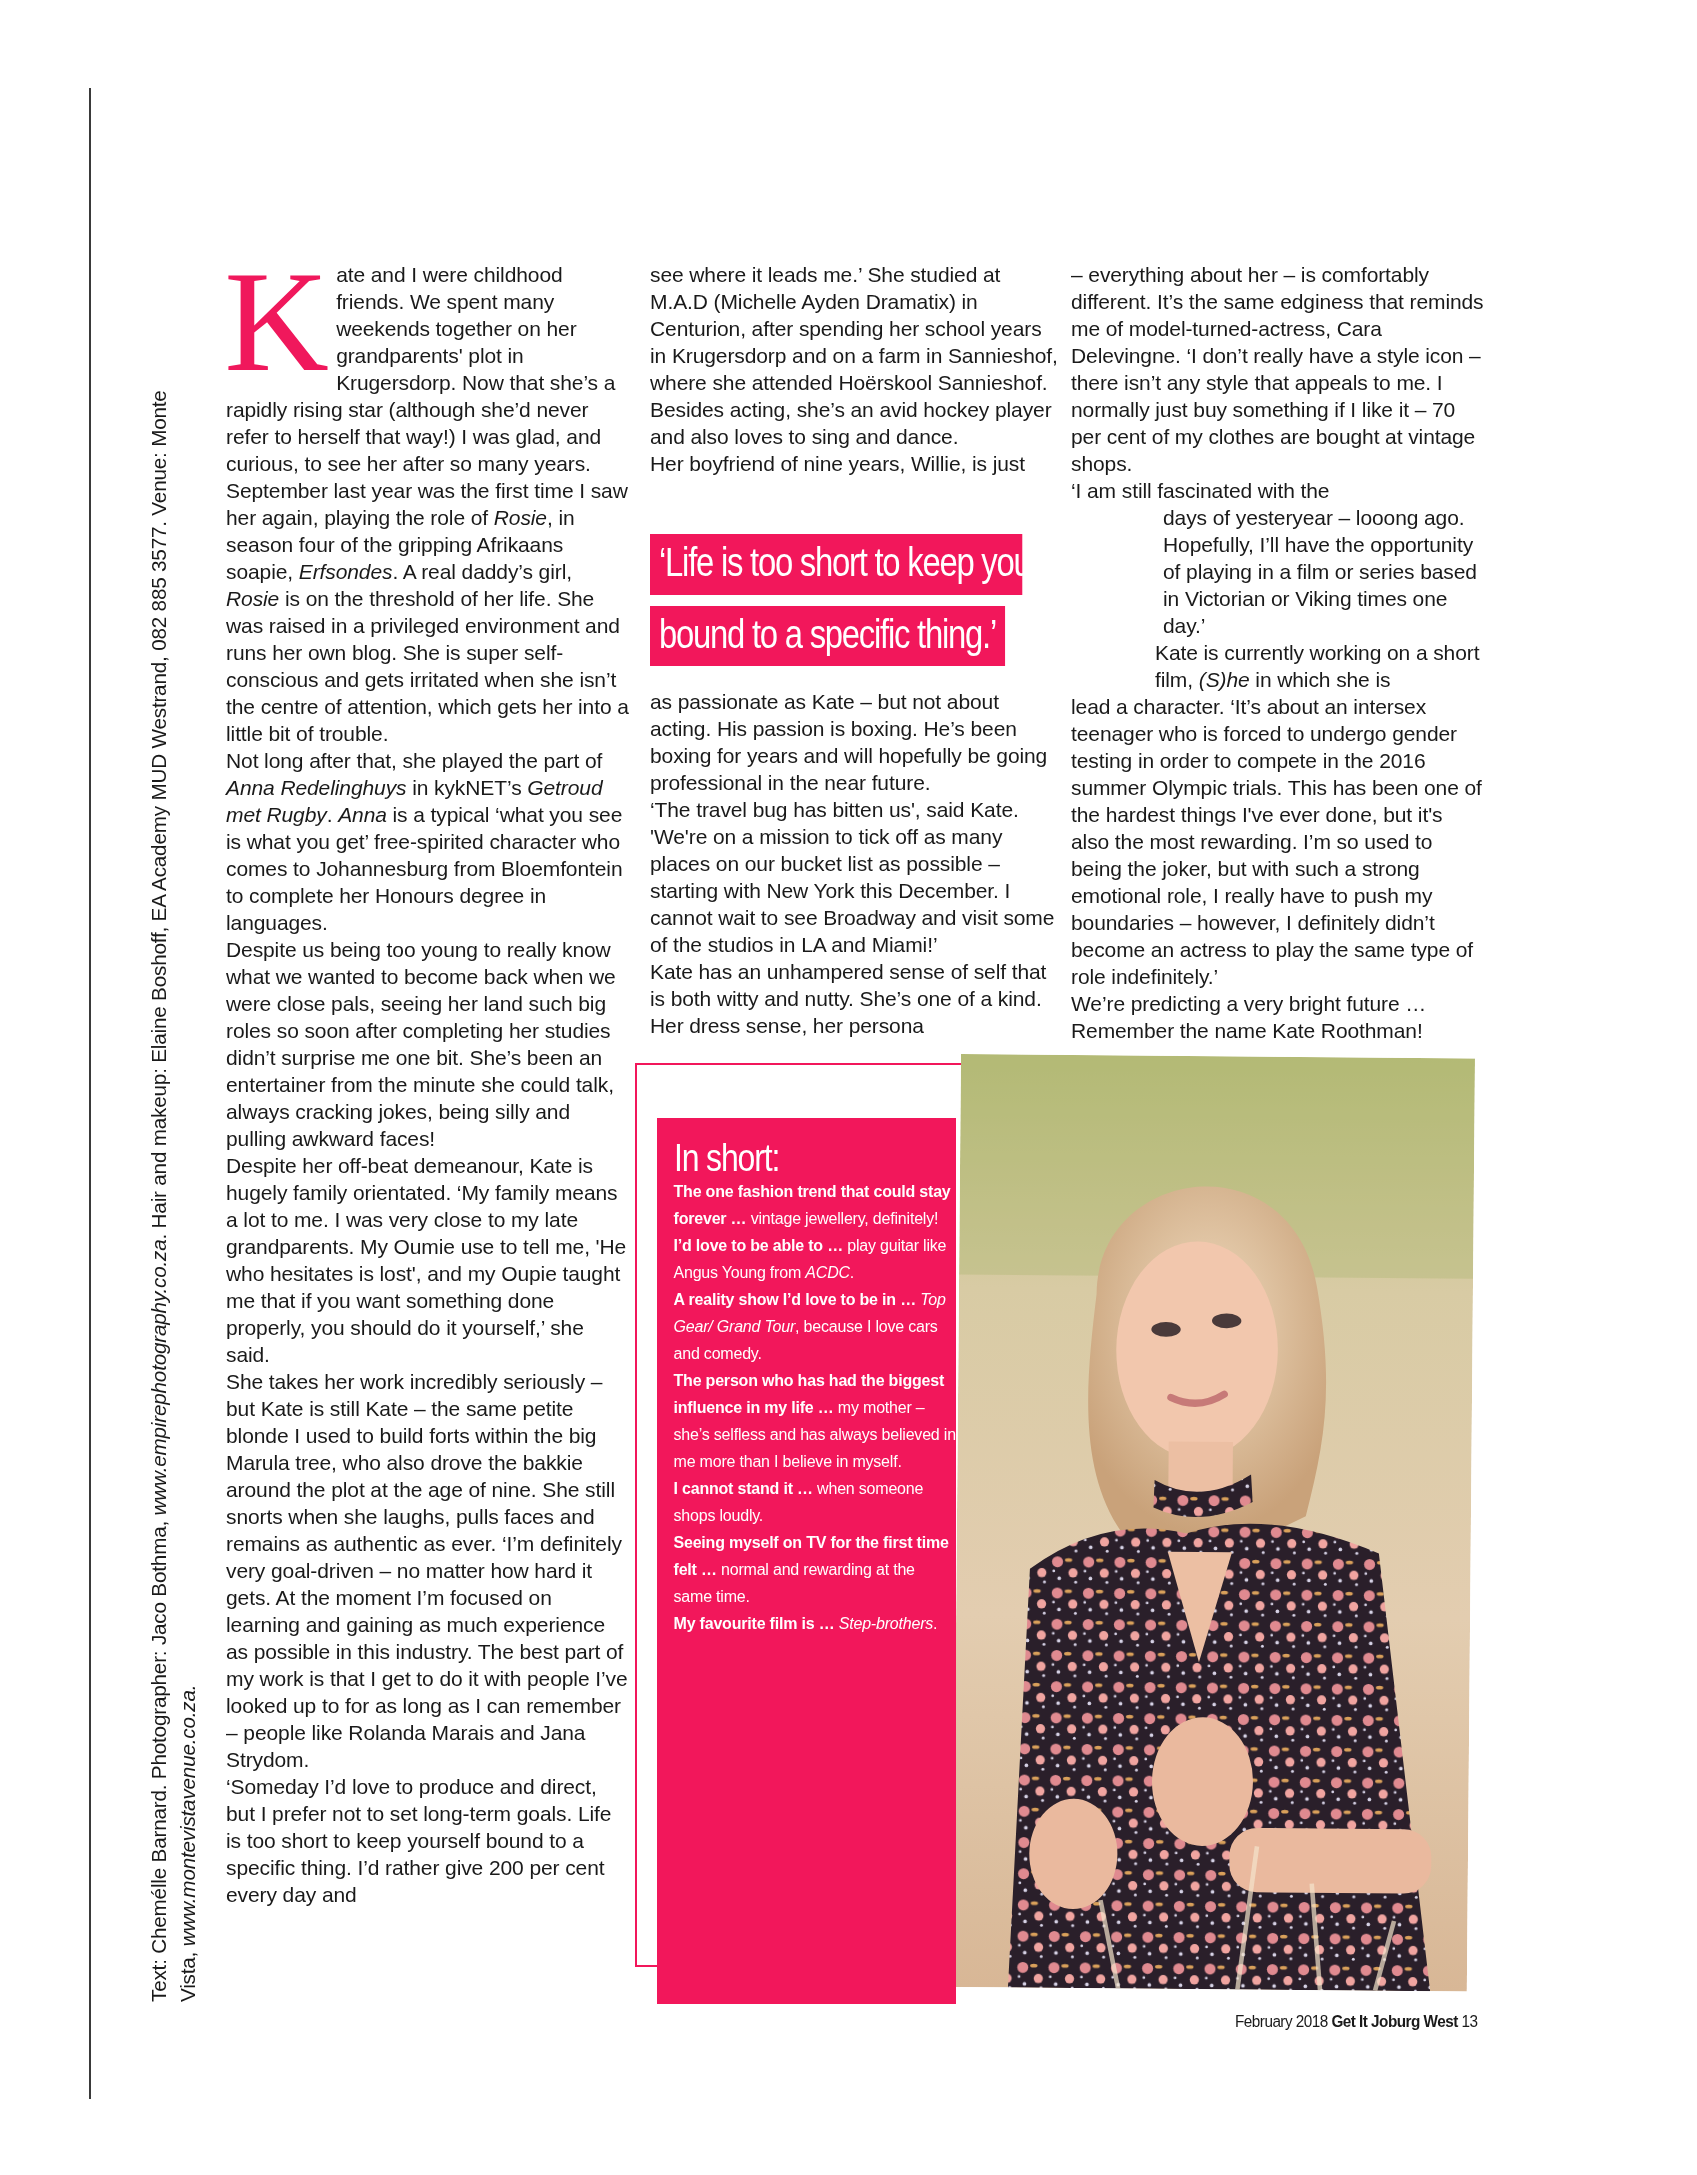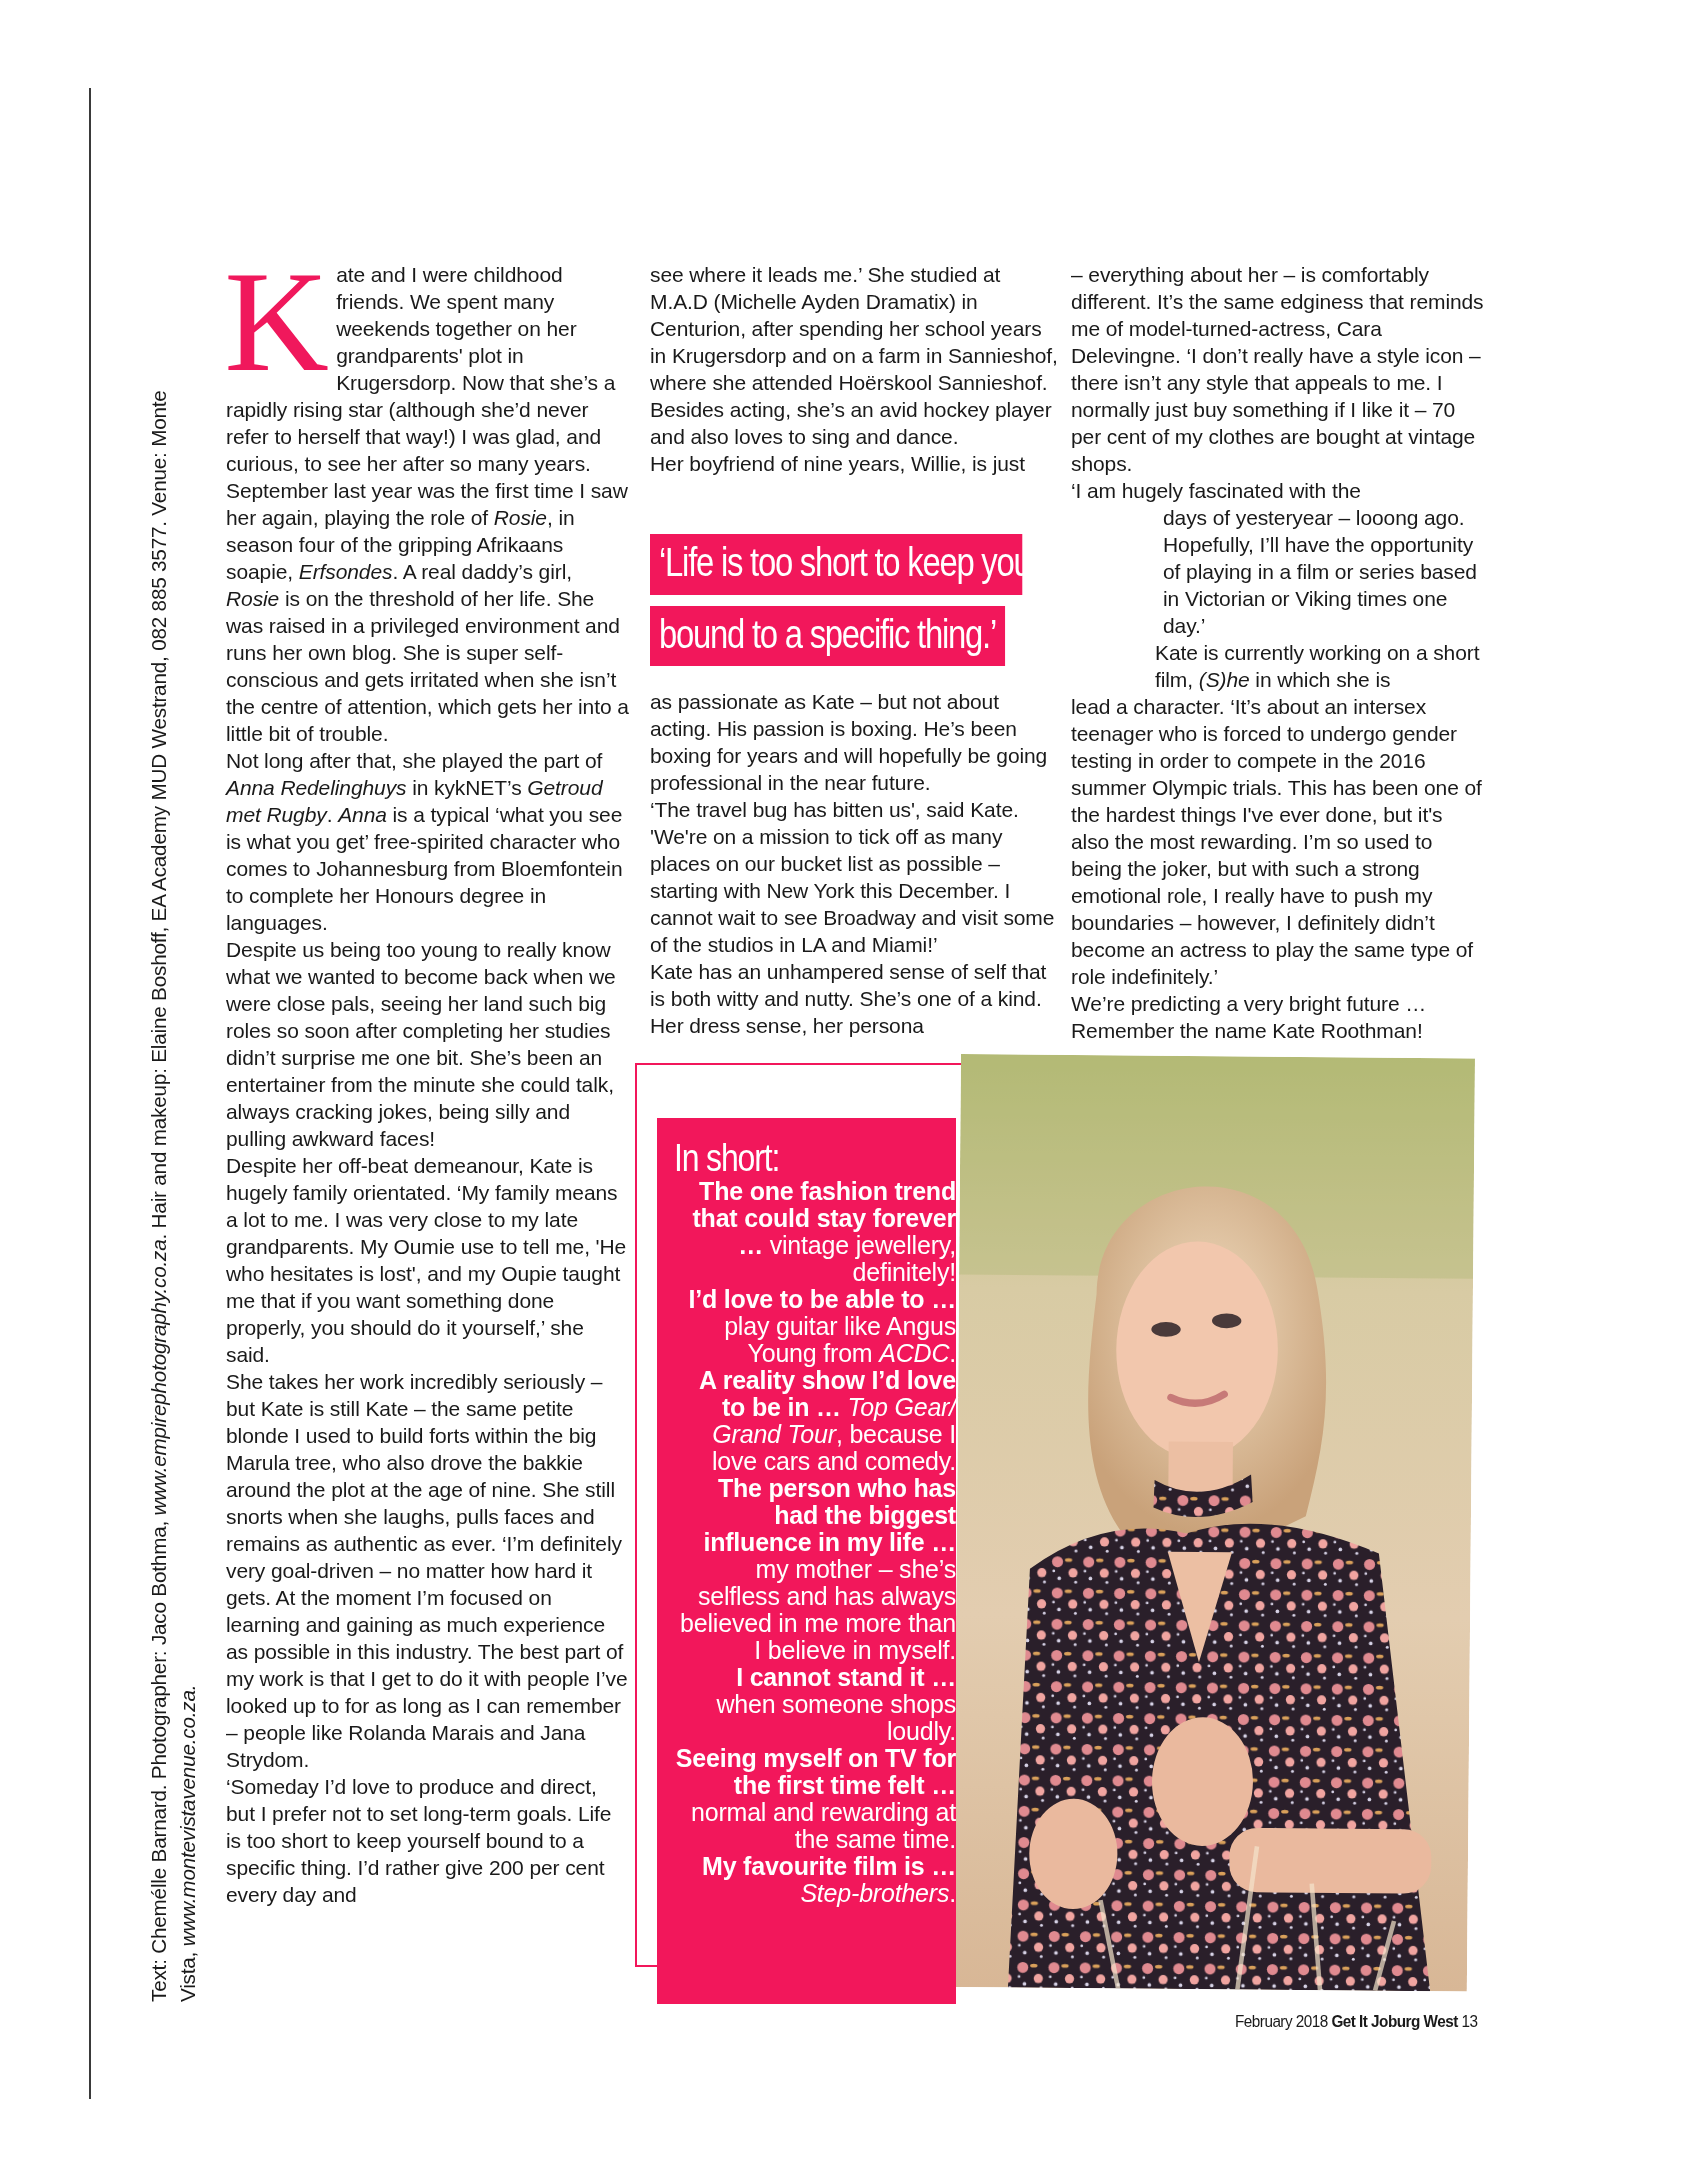--- a/index.html
+++ b/index.html
@@ -23,21 +23,21 @@
   .dropcap { float: left; font-family: "Liberation Serif", "DejaVu Serif", serif; color: #f0185c; font-size: 145px; line-height: 108px; height: 108px; margin: 5.5px 7.3px 0 -1.8px; font-weight: normal; }
 
   .pull-quote { position: absolute; left: 650px; top: 534px; }
   .pq-line { display: inline-block; background: #f2175b; color: #ffffff; font-family: "Liberation Sans Narrow", "Liberation Sans", sans-serif; font-size: 40px; line-height: 57px; padding: 0 11px 3.7px 11px; letter-spacing: -1.5px; transform: scaleX(0.82); transform-origin: 0 0; white-space: nowrap; }
   .pq-line.l1 { width: 432px; }
   .pq-line.l2 { margin-top: 11px; }
 
   .inshort-frame { position: absolute; left: 635px; top: 1063px; width: 624px; height: 904px; border: 2.8px solid #f2175b; box-sizing: border-box; }
   .inshort-box { position: absolute; left: 657px; top: 1074px; width: 299px; height: 886px; background: #f2175b; color: #ffffff; box-sizing: border-box; padding: 20px 0 0 16.5px; margin-top: 44px; }
   .inshort-title { font-size: 39px; line-height: 40px; font-weight: normal; letter-spacing: -1.4px; transform: scaleX(0.82); transform-origin: 0 0; margin: 0 0 0 0; }
-  .qa { font-size: 25px; line-height: 27px; letter-spacing: -0.2px; text-align: right; }
+  .qa { font-size: 16px; line-height: 27px; letter-spacing: -0.2px; }
   .qa b { font-weight: bold; }
   .qa i { font-style: italic; }
 
   .photo { position: absolute; left: 961px; top: 1054px; width: 514px; height: 933px; overflow: hidden; transform: rotate(0.5deg); transform-origin: 0 0; }
   .photo svg { width: 100%; height: 100%; display: block; }
 
   .footer { position: absolute; right: 221px; top: 2011px; font-size: 17.4px; color: #1a1a1a; letter-spacing: -0.6px; transform: scaleX(0.88); transform-origin: 100% 0; white-space: nowrap; }
   .footer b { font-weight: bold; }
 </style>
 </head>
@@ -70,21 +70,21 @@
 </div>
 
 <div class="col col-2b">
   <p>as passionate as Kate – but not about acting. His passion is boxing. He’s been boxing for years and will hopefully be going professional in the near future.</p>
   <p>‘The travel bug has bitten us', said Kate. 'We're on a mission to tick off as many places on our bucket list as possible – starting with New York this December. I cannot wait to see Broadway and visit some of the studios in LA and Miami!’</p>
   <p>Kate has an unhampered sense of self that is both witty and nutty. She’s one of a kind. Her dress sense, her persona</p>
 </div>
 
 <div class="col col-3">
   <p>– everything about her – is comfortably different. It’s the same edginess that reminds me of model-turned-actress, Cara Delevingne. ‘I don’t really have a style icon – there isn’t any style that appeals to me. I normally just buy something if I like it – 70 per cent of my clothes are bought at vintage shops.</p>
-  <p>‘I am hugely fascinated with the</p>
+  <p>‘I am still fascinated with the</p>
   <p class="indent-a">days of yesteryear – looong ago. Hopefully, I’ll have the opportunity of playing in a film or series based in Victorian or Viking times one day.’</p>
   <p class="indent-b"><span>Kate is currently working on a short film, </span><em>(S)he</em><span> in which she is</span></p>
   <p>lead a character.  ‘It’s about an intersex teenager who is forced to undergo gender testing in order to compete in the 2016 summer Olympic trials. This has been one of the hardest things I've ever done, but it's also the most rewarding. I’m so used to being the joker, but with such a strong emotional role, I really have to push my boundaries – however, I definitely didn’t become an actress to play the same type of role indefinitely.’</p>
   <p>We’re predicting a very bright future … Remember the name Kate Roothman!</p>
 </div>
 
 <div class="inshort-frame"></div>
 
 <div class="photo">
   <svg viewBox="0 0 560 1016" preserveAspectRatio="none">

